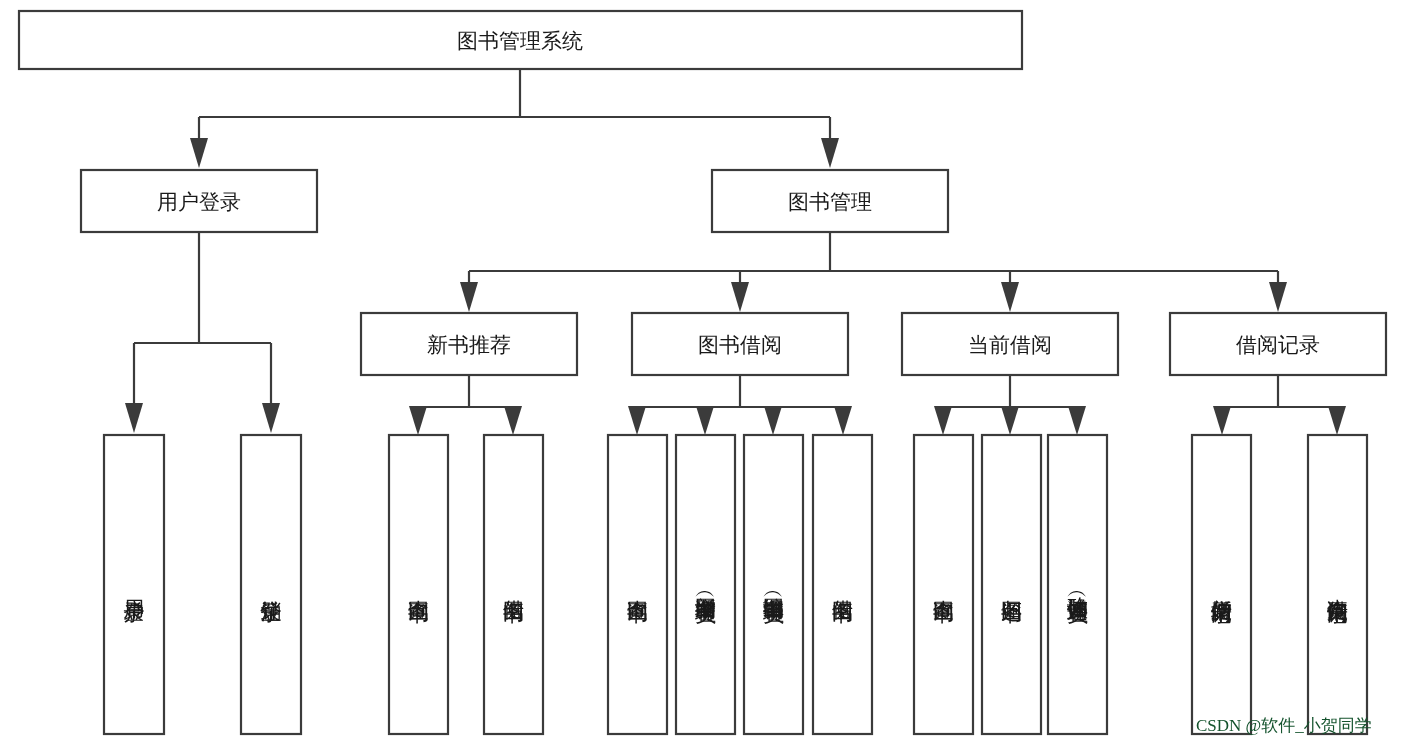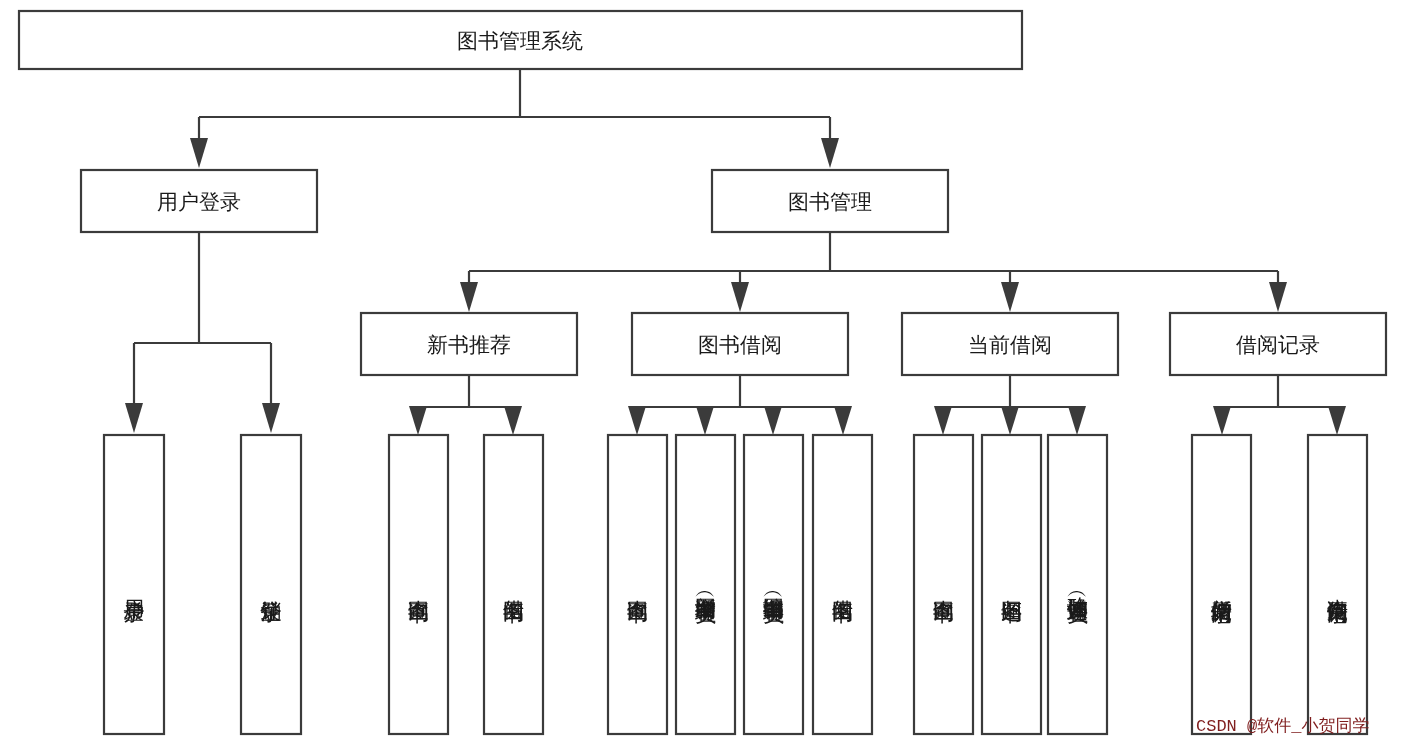--- a/index.html
+++ b/index.html
@@ -57,23 +57,23 @@
     color: #1a1a1a;
     display: flex;
     align-items: center;
     justify-content: center;
     letter-spacing: 1px;
     white-space: nowrap;
     pointer-events: none;
   }
   .watermark {
     position: absolute;
-    font-family: Liberation Mono, monospace;
+    font-family: Liberation Serif, serif;
     font-size: 17px;
-    color: #7f1d1d;
+    color: #14532d;
     white-space: nowrap;
   }
 </style>
 </head>
 <body>
 
 <div id="canvas">
 
   <svg id="diagram" viewBox="0 0 1405 747">
 

